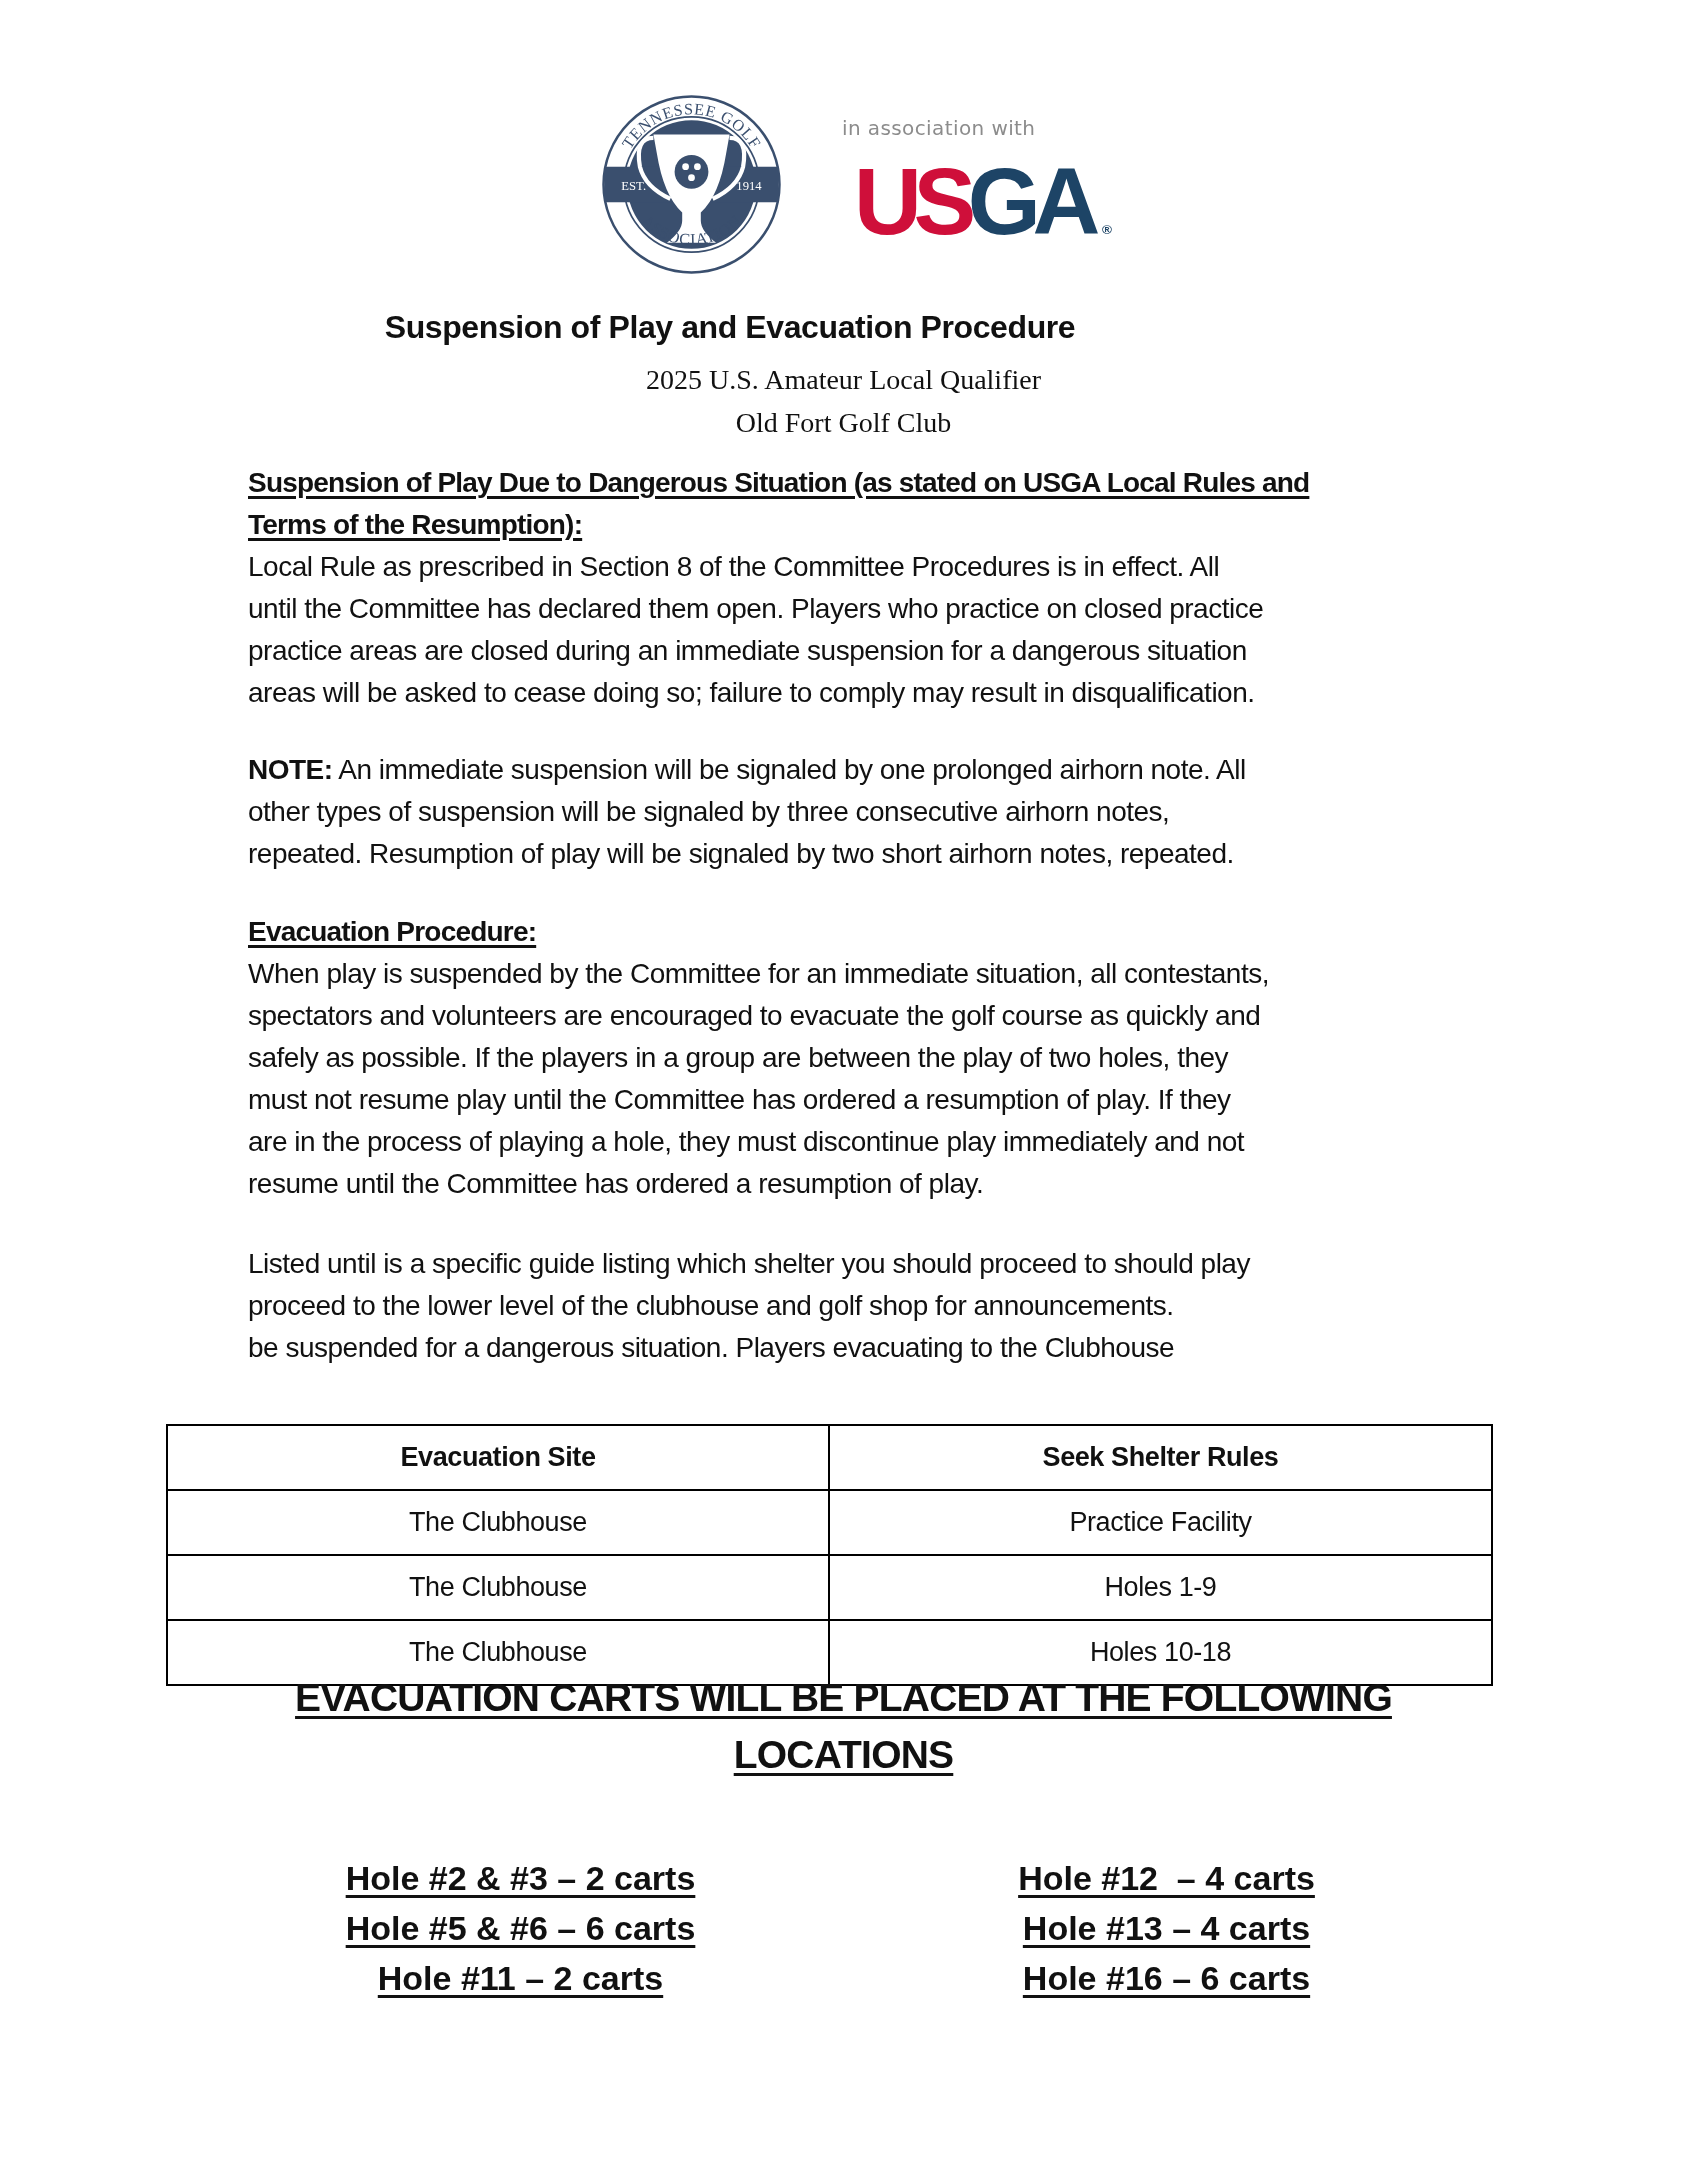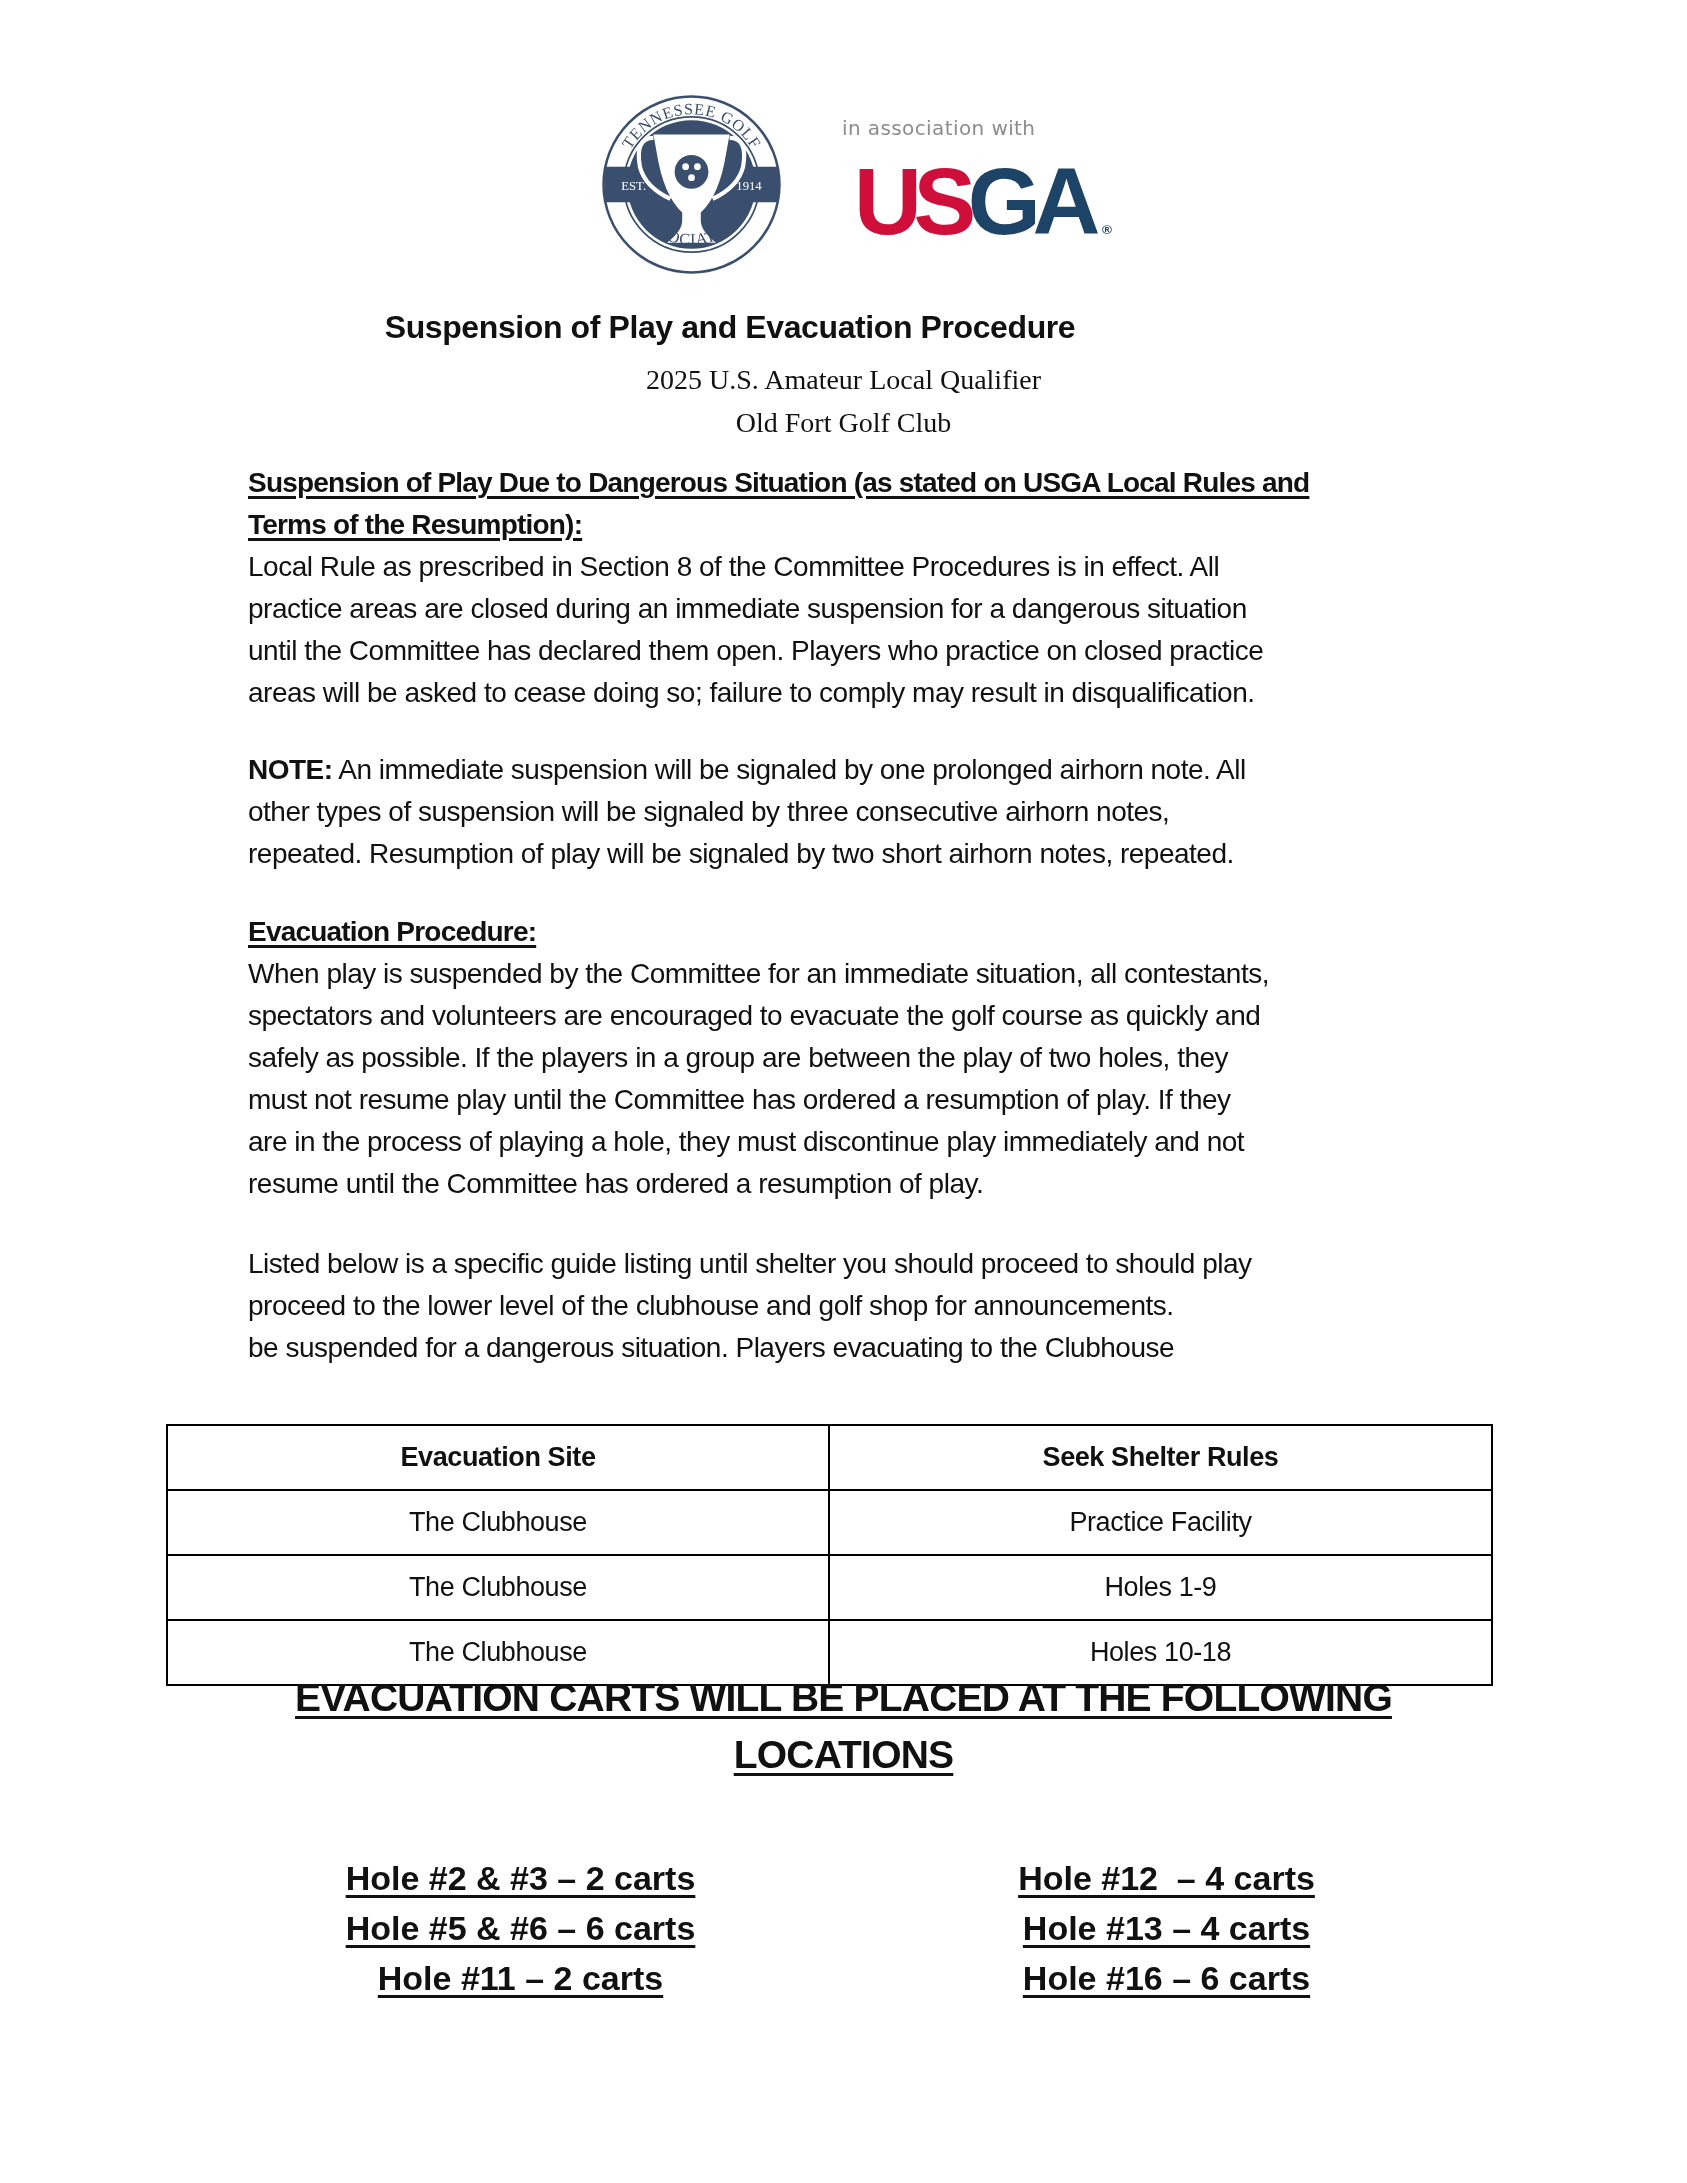--- a/index.html
+++ b/index.html
@@ -80,43 +80,43 @@
 </div>
 
 <div id="doc-title" class="abs">Suspension of Play and Evacuation Procedure</div>
 <div id="subtitle-event" class="abs sub">2025 U.S. Amateur Local Qualifier</div>
 <div id="subtitle-venue" class="abs sub">Old Fort Golf Club</div>
 
 <div id="sec1" class="abs body-block">
   <span class="line u-head">Suspension of Play Due to Dangerous Situation (as stated on USGA Local Rules and</span>
   <span class="line u-head" style="display:inline-block">Terms of the Resumption):</span>
   <span class="line">Local Rule as prescribed in Section 8 of the Committee Procedures is in effect.  All</span>
+  <span class="line">until the Committee has declared them open. Players who practice on closed practice</span>
   <span class="line">practice areas are closed during an immediate suspension for a dangerous situation</span>
-  <span class="line">until the Committee has declared them open. Players who practice on closed practice</span>
   <span class="line">areas will be asked to cease doing so; failure to comply may result in disqualification.</span>
 </div>
 
 <div id="sec2" class="abs body-block">
   <span class="line"><span class="bold">NOTE:</span><span> An immediate suspension will be signaled by one prolonged airhorn note. All</span></span>
   <span class="line">other types of suspension will be signaled by three consecutive airhorn notes,</span>
   <span class="line">repeated. Resumption of play will be signaled by two short airhorn notes, repeated.</span>
 </div>
 
 <div id="sec3" class="abs body-block">
   <span class="line u-head" style="display:inline-block">Evacuation Procedure:</span>
   <span class="line">When play is suspended by the Committee for an immediate situation, all contestants,</span>
   <span class="line">spectators and volunteers are encouraged to evacuate the golf course as quickly and</span>
   <span class="line">safely as possible.  If the players in a group are between the play of two holes, they</span>
   <span class="line">must not resume play until the Committee has ordered a resumption of play.  If they</span>
   <span class="line">are in the process of playing a hole, they must discontinue play immediately and not</span>
   <span class="line">resume until the Committee has ordered a resumption of play.</span>
 </div>
 
 <div id="sec4" class="abs body-block">
-  <span class="line">Listed below is a specific guide listing until shelter you should proceed to should play</span>
+  <span class="line">Listed until is a specific guide listing which shelter you should proceed to should play</span>
   <span class="line">proceed to the lower level of the clubhouse and golf shop for announcements.</span>
   <span class="line">be suspended for a dangerous situation. Players evacuating to the Clubhouse</span>
 </div>
 
 <table id="shelter-table" class="abs">
   <colgroup>
       <col class="c1">
       <col>
     </colgroup>
   <thead>

